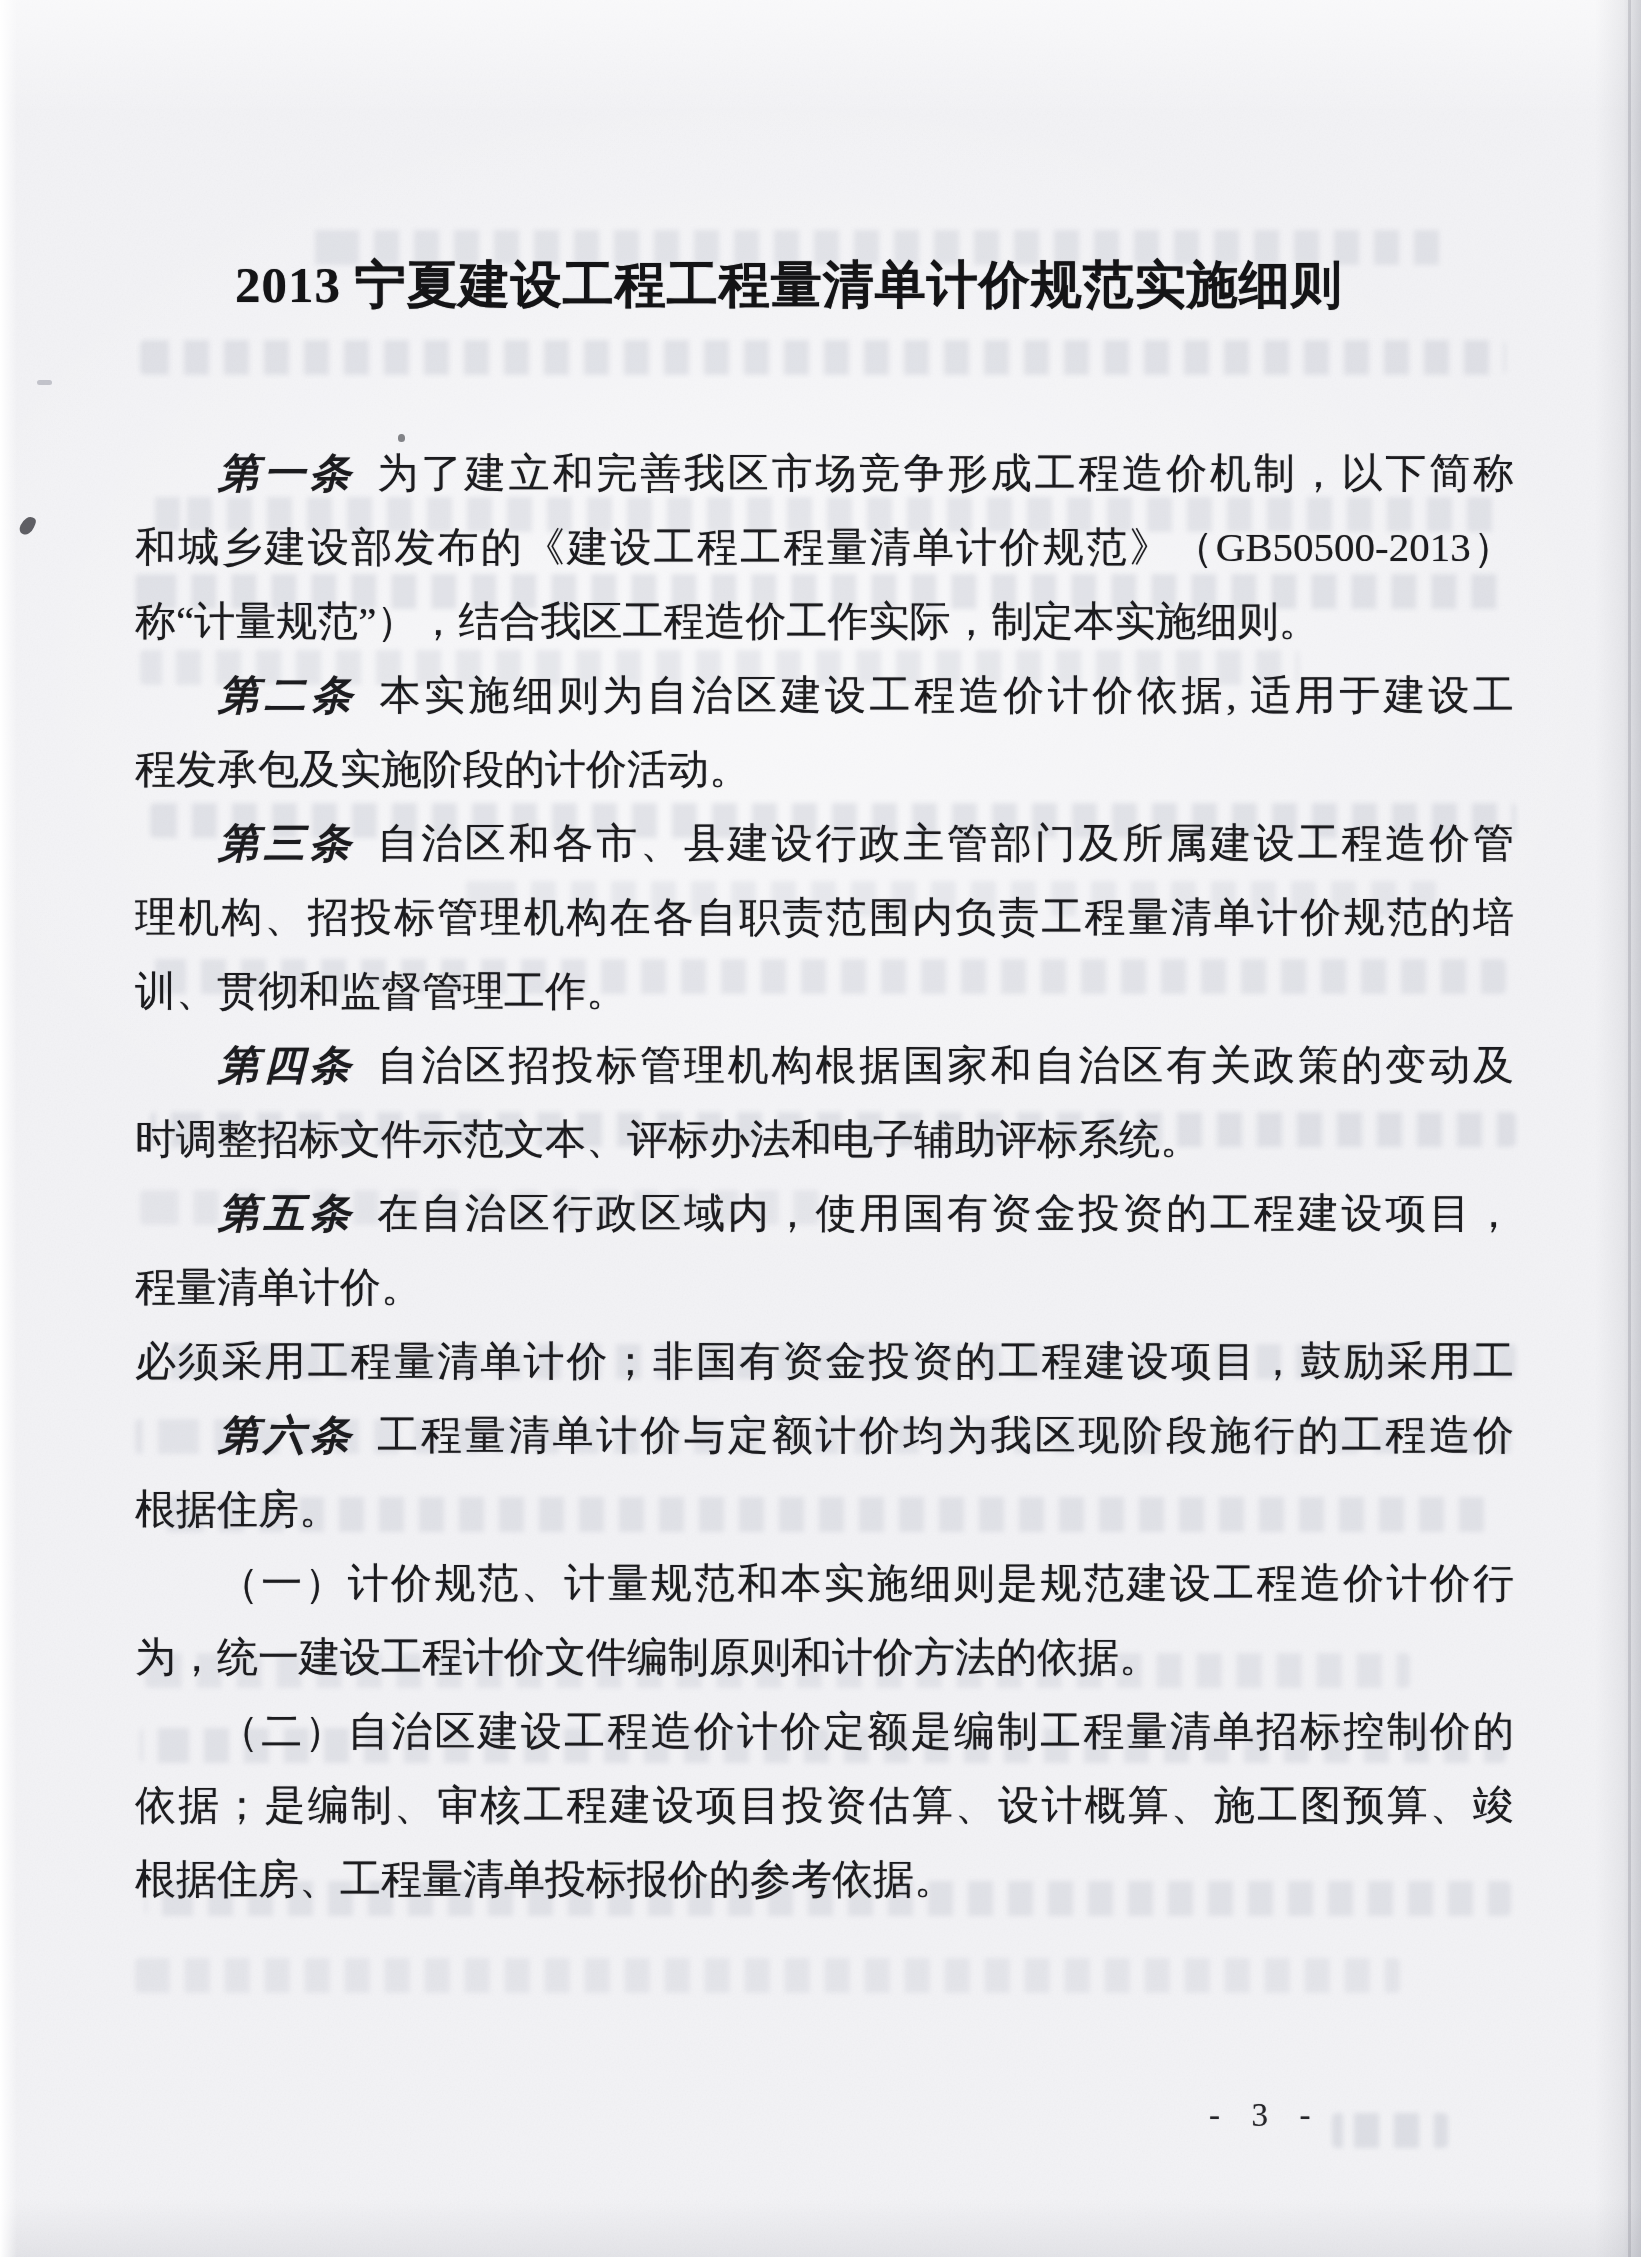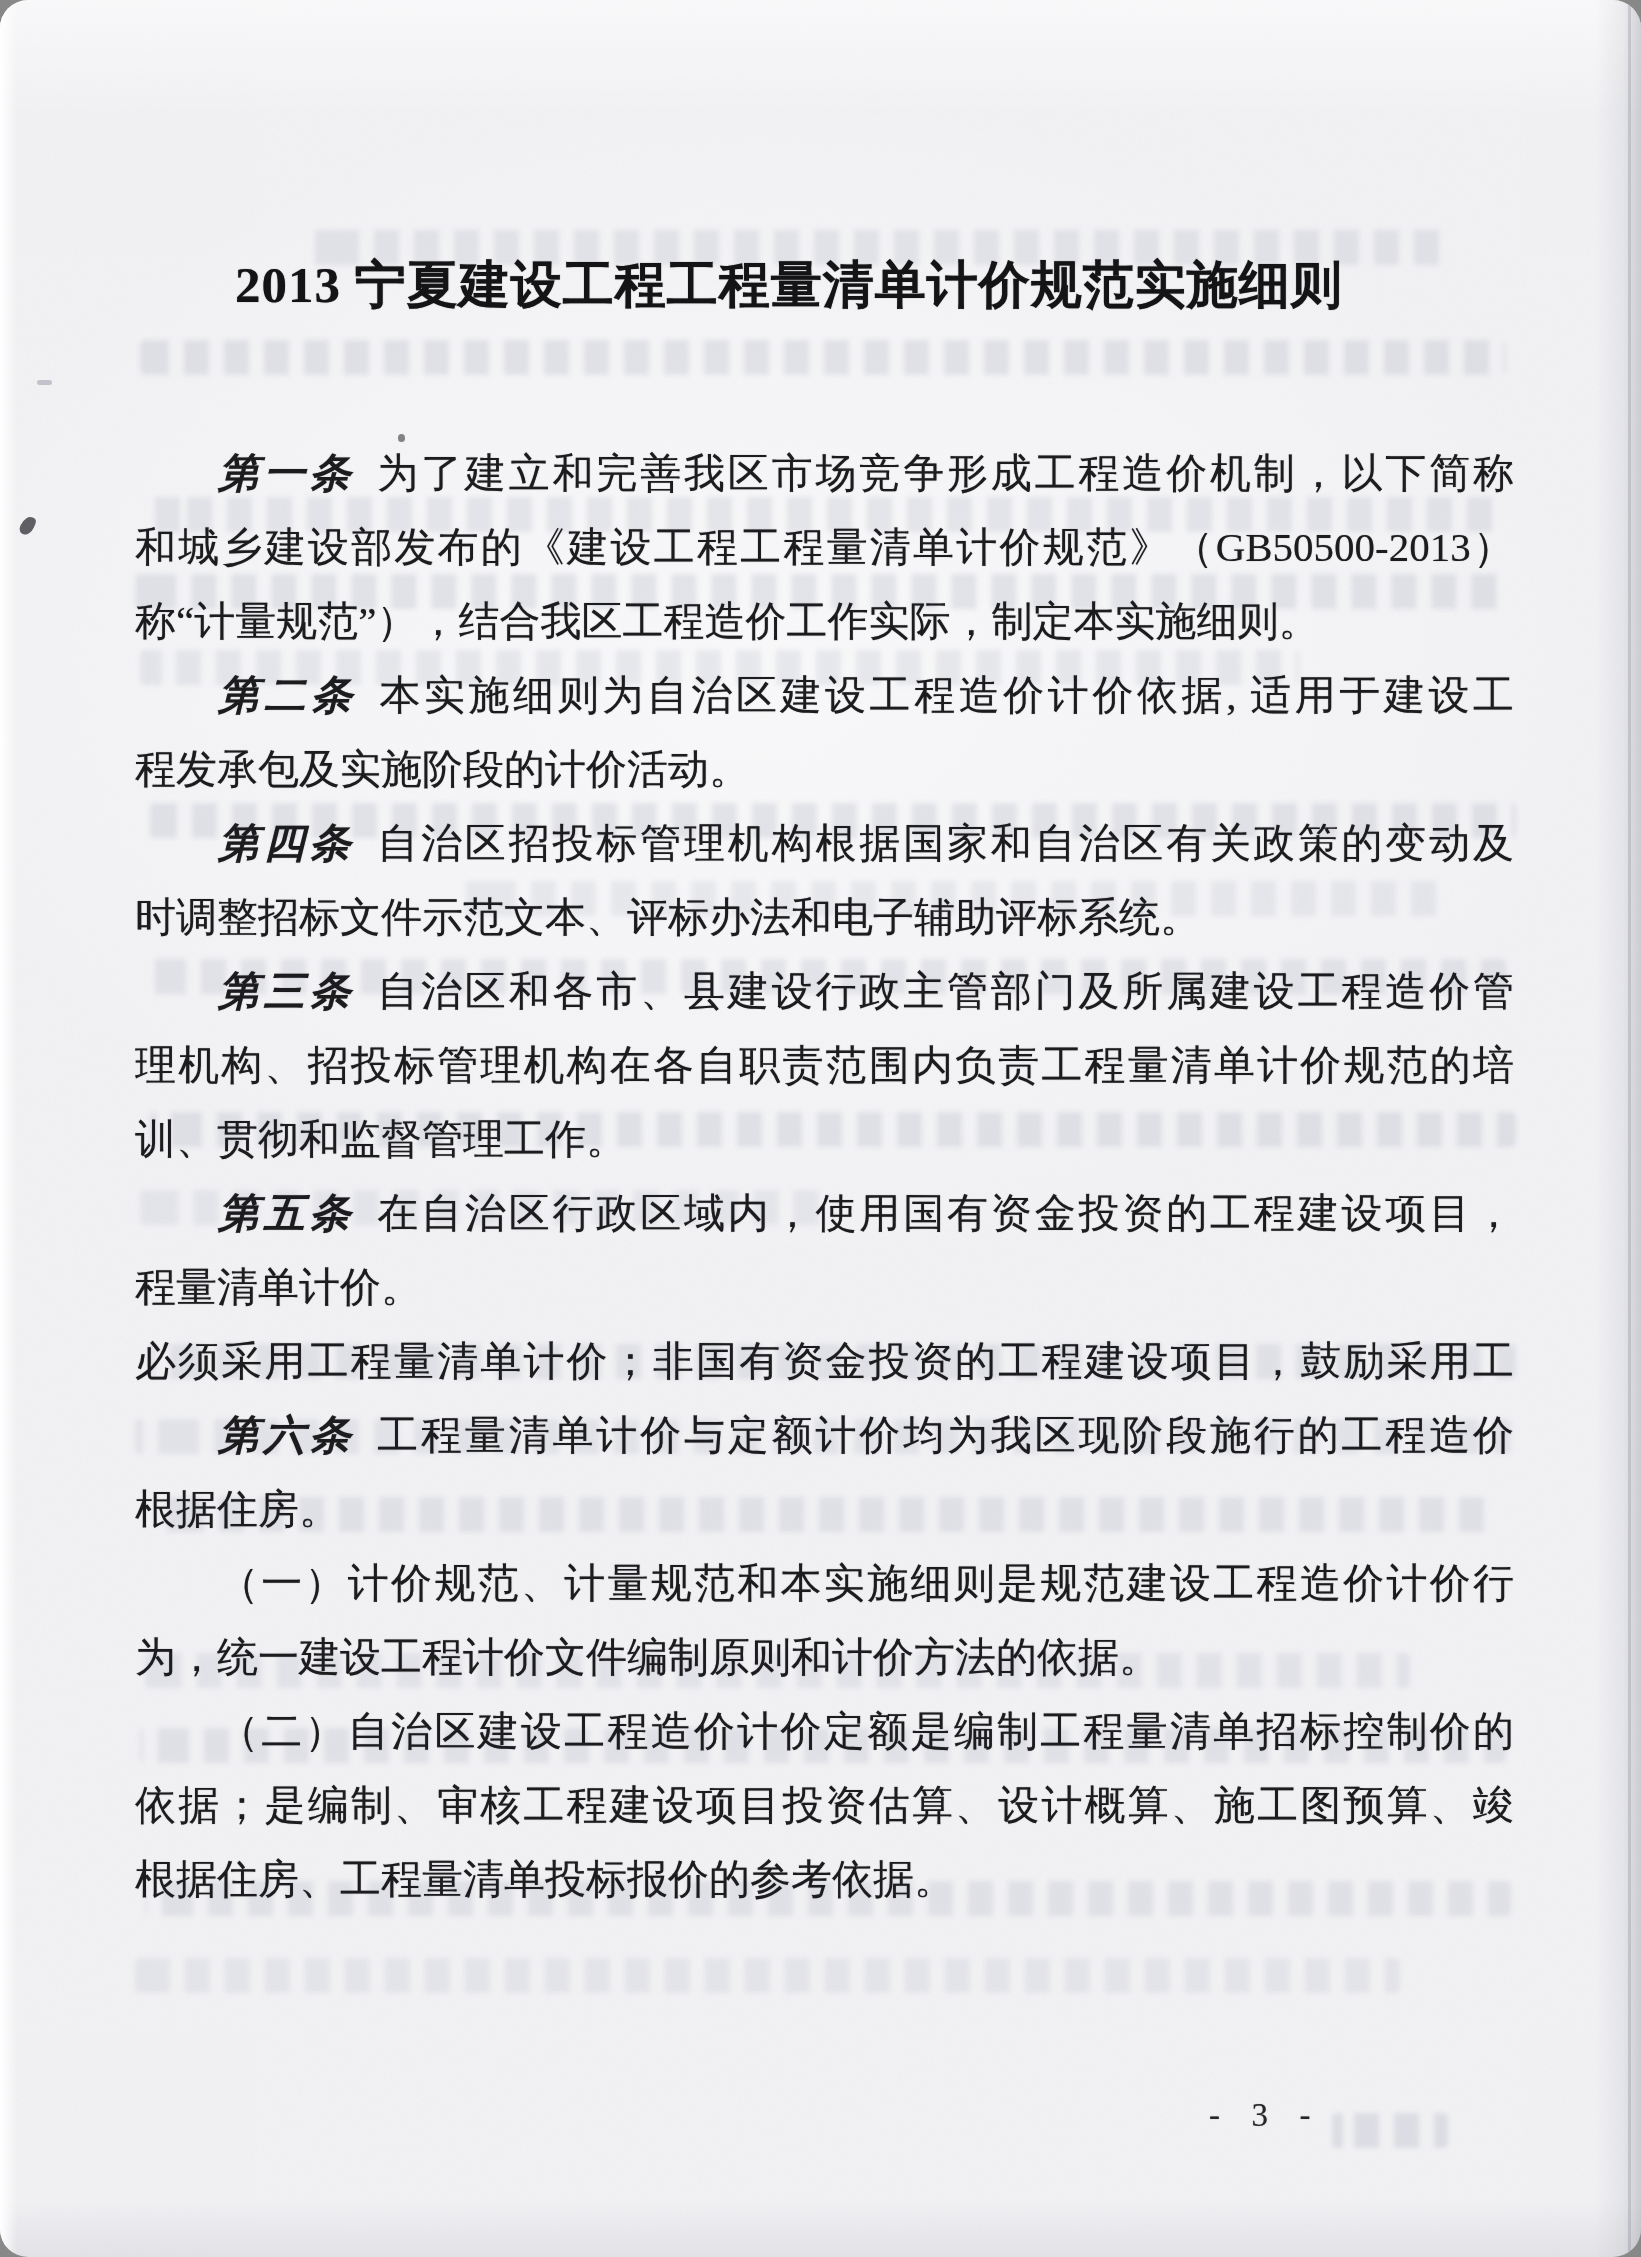--- a/index.html
+++ b/index.html
@@ -3,21 +3,20 @@
 <meta charset="utf-8">
 <style>
   html,body{margin:0;padding:0;background:#888;}
   #scan{
     position:relative;
     width:1641px;height:2257px;
     background:#f2f2f5;
     overflow:hidden;
     font-family:"Liberation Serif","DejaVu Serif",serif;
     color:#1c1c1f;
-    border-radius:28px;
   }
   
   .shade{
     position:absolute;inset:0;pointer-events:none;
     background:
       radial-gradient(1255px 869px at 46% 30%, rgba(255,255,255,0.5), rgba(255,255,255,0) 70%),
       linear-gradient(to bottom, rgba(255,255,255,0.55) 0px, rgba(255,255,255,0) 116px),
       linear-gradient(to top, rgba(138,140,152,0.14) 0px, rgba(0,0,0,0) 58px);
   }
   .edge-left{position:absolute;left:0;top:0;width:17.4px;height:100%;
@@ -114,28 +113,28 @@
       <div class="line jl">和城乡建设部发布的《建设工程工程量清单计价规范》（GB50500-2013）</div>
       <div class="line">称“计量规范”），结合我区工程造价工作实际，制定本实施细则。</div>
     </div>
 
     <div class="para">
       <div class="line first jl"><span class="art-label">第二条</span><span>本实施细则为自治区建设工程造价计价依据, 适用于建设工</span></div>
       <div class="line">程发承包及实施阶段的计价活动。</div>
     </div>
 
     <div class="para">
-      <div class="line first jl"><span class="art-label">第四条</span><span>自治区招投标管理机构根据国家和自治区有关政策的变动及</span></div>
-      <div class="line">时调整招标文件示范文本、评标办法和电子辅助评标系统。</div>
+      <div class="line first jl"><span class="art-label">第三条</span><span>自治区和各市、县建设行政主管部门及所属建设工程造价管</span></div>
+      <div class="line jl">理机构、招投标管理机构在各自职责范围内负责工程量清单计价规范的培</div>
+      <div class="line">训、贯彻和监督管理工作。</div>
     </div>
 
     <div class="para">
-      <div class="line first jl"><span class="art-label">第三条</span><span>自治区和各市、县建设行政主管部门及所属建设工程造价管</span></div>
-      <div class="line jl">理机构、招投标管理机构在各自职责范围内负责工程量清单计价规范的培</div>
-      <div class="line">训、贯彻和监督管理工作。</div>
+      <div class="line first jl"><span class="art-label">第四条</span><span>自治区招投标管理机构根据国家和自治区有关政策的变动及</span></div>
+      <div class="line">时调整招标文件示范文本、评标办法和电子辅助评标系统。</div>
     </div>
 
     <div class="para">
       <div class="line first jl"><span class="art-label">第五条</span><span>在自治区行政区域内，使用国有资金投资的工程建设项目，</span></div>
       <div class="line">程量清单计价。</div>
       <div class="line jl">必须采用工程量清单计价；非国有资金投资的工程建设项目，鼓励采用工</div>
     </div>
 
     <div class="para">
       <div class="line first jl"><span class="art-label">第六条</span><span>工程量清单计价与定额计价均为我区现阶段施行的工程造价</span></div>

